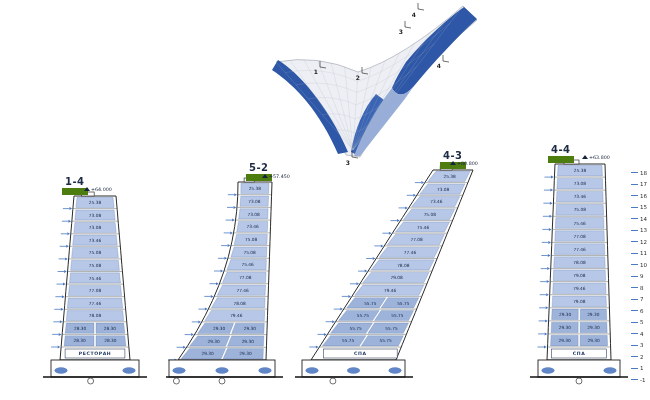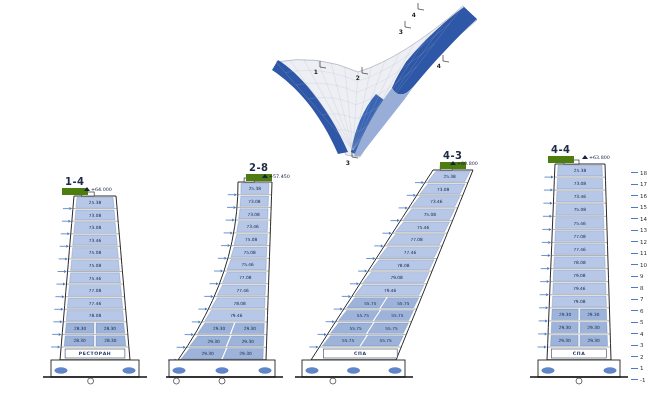--- a/index.html
+++ b/index.html
@@ -413,21 +413,21 @@
       <rect x="15" y="222" width="82" height="17" fill="#fff" stroke="#222" stroke-width="0.9"></rect>
       <ellipse cx="25.0" cy="232.5" rx="6.5" ry="3.2" fill="#4f79c1" opacity="0.9"></ellipse>
       <ellipse cx="87.0" cy="232.5" rx="6.5" ry="3.2" fill="#4f79c1" opacity="0.9"></ellipse>
       <line x1="7" y1="239" x2="105" y2="239" stroke="#111" stroke-width="1.6"></line>
       <circle cx="56.0" cy="243" r="3" fill="#fff" stroke="#333" stroke-width="0.7"></circle>
     </svg>
 
   <div class="sec-label" style="left:62px;top:176px">1-4</div>
   <div class="sec-elev" style="left:84px;top:187px">+64.000</div>
 
-  <div class="sec-label" style="left:246px;top:162px">2-8</div>
+  <div class="sec-label" style="left:246px;top:162px">5-2</div>
   <div class="sec-elev" style="left:262px;top:174px">+57.450</div>
 
   <div class="sec-label" style="left:440px;top:150px">4-3</div>
   <div class="sec-elev" style="left:450px;top:161px">+80.800</div>
 
   <div class="sec-label" style="left:548px;top:144px">4-4</div>
   <div class="sec-elev" style="left:582px;top:155px">+63.800</div>
 
   <div class="legend" id="legend">
       <div class="legend-row">

